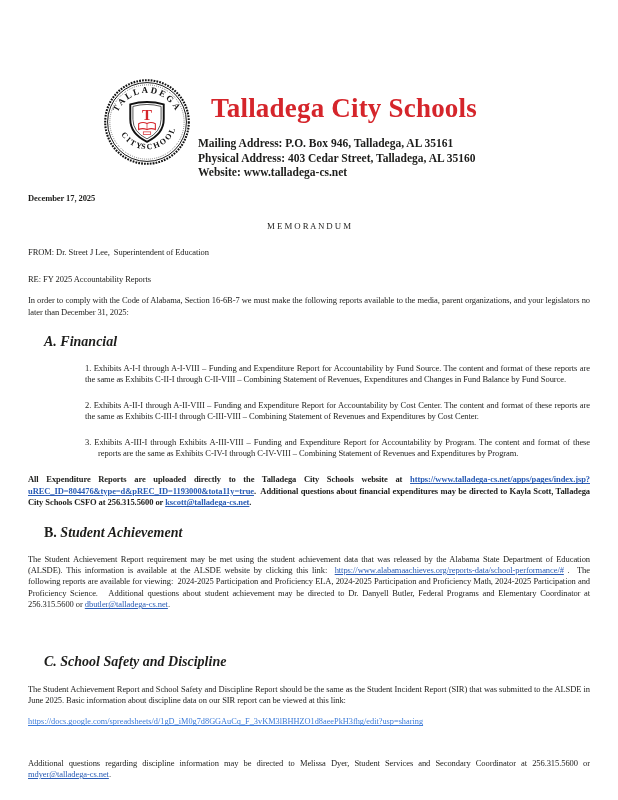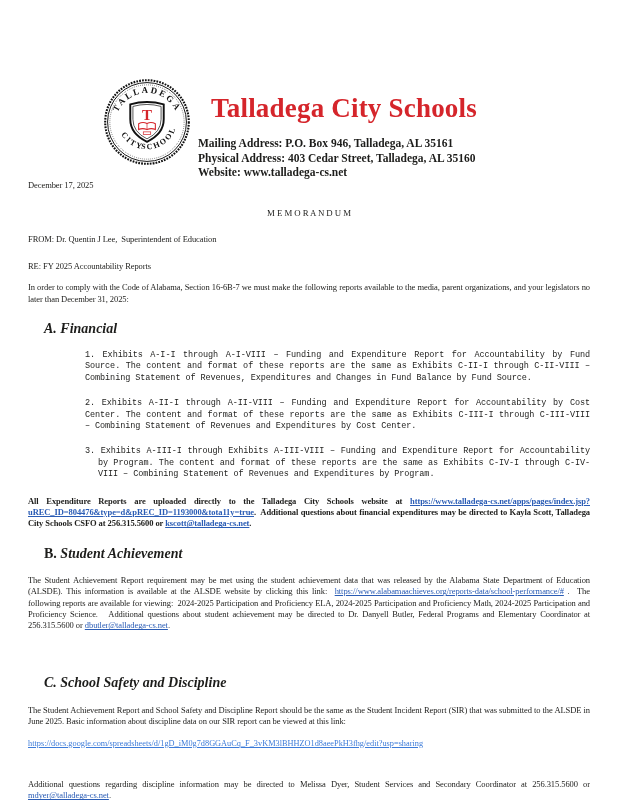--- a/index.html
+++ b/index.html
@@ -21,30 +21,30 @@
   }
   .addr{font-size:11.5px;font-weight:bold;line-height:14.5px;margin-top:5px;}
   .addr div{white-space:pre-wrap;}
 
   
   .body-line,.body-para{
     font-size:8.5px;line-height:11.4px;letter-spacing:-.08px;
     margin:0;white-space:pre-wrap;
   }
   .body-para{text-align:justify;}
-  .date-line{}
+  .date-line{margin-top:13px;font-weight:bold;}
   .memo-heading{margin-top:17px;font-size:8.8px;text-align:center;}
   .to-line{margin-top:16px;}
   .from-line{margin-top:15px;}
   .re-line{margin-top:15px;}
   .intro-para{margin-top:10px;}
   .sec-head{font-size:14px;line-height:11px;font-weight:bold;margin:16px;}
   .sec-head .ital{font-style:italic;}
   .head-a{margin-top:18px;}
-  .list-item{margin:14px 0 0 57px;font-family:Liberation Mono, monospace;}
+  .list-item{margin:14px 0 0 57px;}
   .item-3{text-indent:-13px;padding-left:13px;}
   .upload-para{margin-top:15px;font-weight:bold;}
   .head-b{margin-top:18px;}
   .para-b{margin-top:14px;}
   .head-c{margin-top:45px;}
   .para-c1{margin-top:17px;}
   .sir-link-line{margin-top:10px;}
   .para-c2{margin-top:30px;}
 
   a.link-serif{color:var(--link-blue,#2a5cb5);text-decoration:underline;cursor:pointer;}
@@ -94,21 +94,21 @@
       <div class="addr">
         <div>Mailing Address: P.O. Box 946, Talladega, AL 35161</div>
         <div>Physical Address: 403 Cedar Street, Talladega, AL 35160</div>
         <div>Website: www.talladega-cs.net</div>
       </div>
     </div>
   </div>
 
   <p class="body-line date-line">December 17, 2025</p>
   <p class="body-line memo-heading">M E M O R A N D U M</p>
-  <p class="body-line from-line">FROM: Dr. Quentin J Lee,  Superintendent of Education</p>
+  <p class="body-line from-line">FROM: Dr. Street J Lee,  Superintendent of Education</p>
   <p class="body-line re-line">RE: FY 2025 Accountability Reports</p>
 
   <p class="body-para intro-para">In order to comply with the Code of Alabama, Section 16-6B-7 we must make the following reports available to the media, parent organizations, and your legislators no later than December 31, 2025:</p>
 
   <p class="sec-head head-a"><span class="ital">A. Financial</span></p>
 
   <p class="body-para list-item">1. Exhibits A-I-I through A-I-VIII – Funding and Expenditure Report for Accountability by Fund Source. The content and format of these reports are the same as Exhibits C-II-I through C-II-VIII – Combining Statement of Revenues, Expenditures and Changes in Fund Balance by Fund Source.</p>
   <p class="body-para list-item">2. Exhibits A-II-I through A-II-VIII – Funding and Expenditure Report for Accountability by Cost Center. The content and format of these reports are the same as Exhibits C-III-I through C-III-VIII – Combining Statement of Revenues and Expenditures by Cost Center.</p>
   <p class="body-para list-item item-3">3. Exhibits A-III-I through Exhibits A-III-VIII – Funding and Expenditure Report for Accountability by Program. The content and format of these reports are the same as Exhibits C-IV-I through C-IV-VIII – Combining Statement of Revenues and Expenditures by Program.</p>
 

